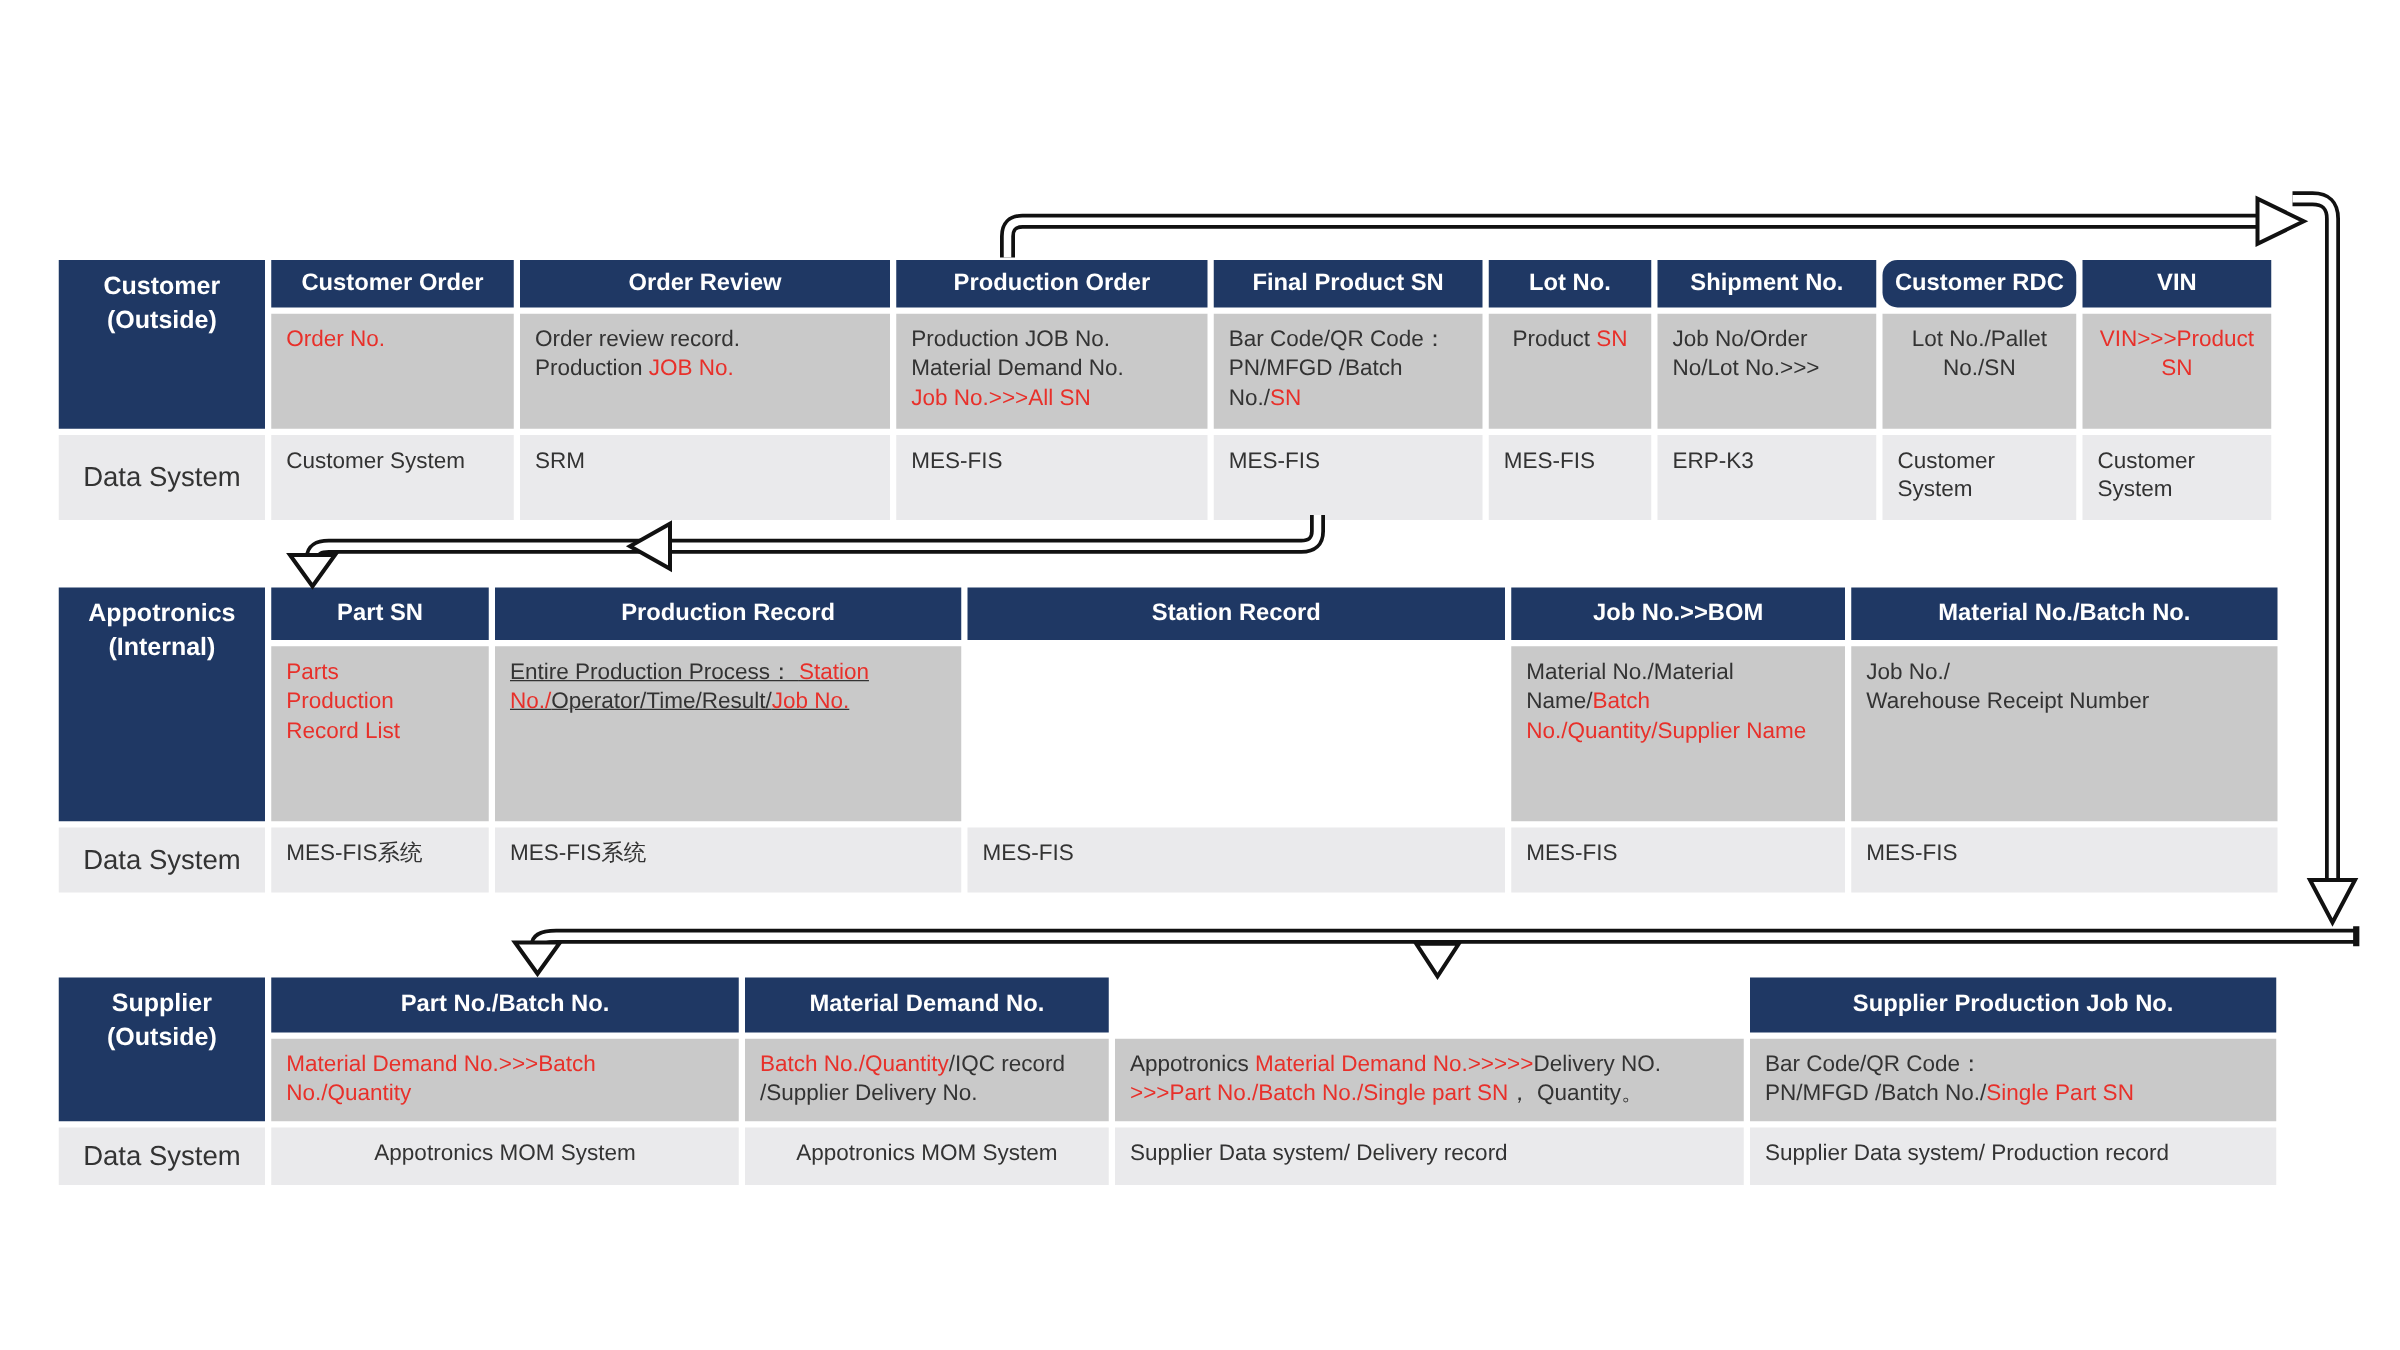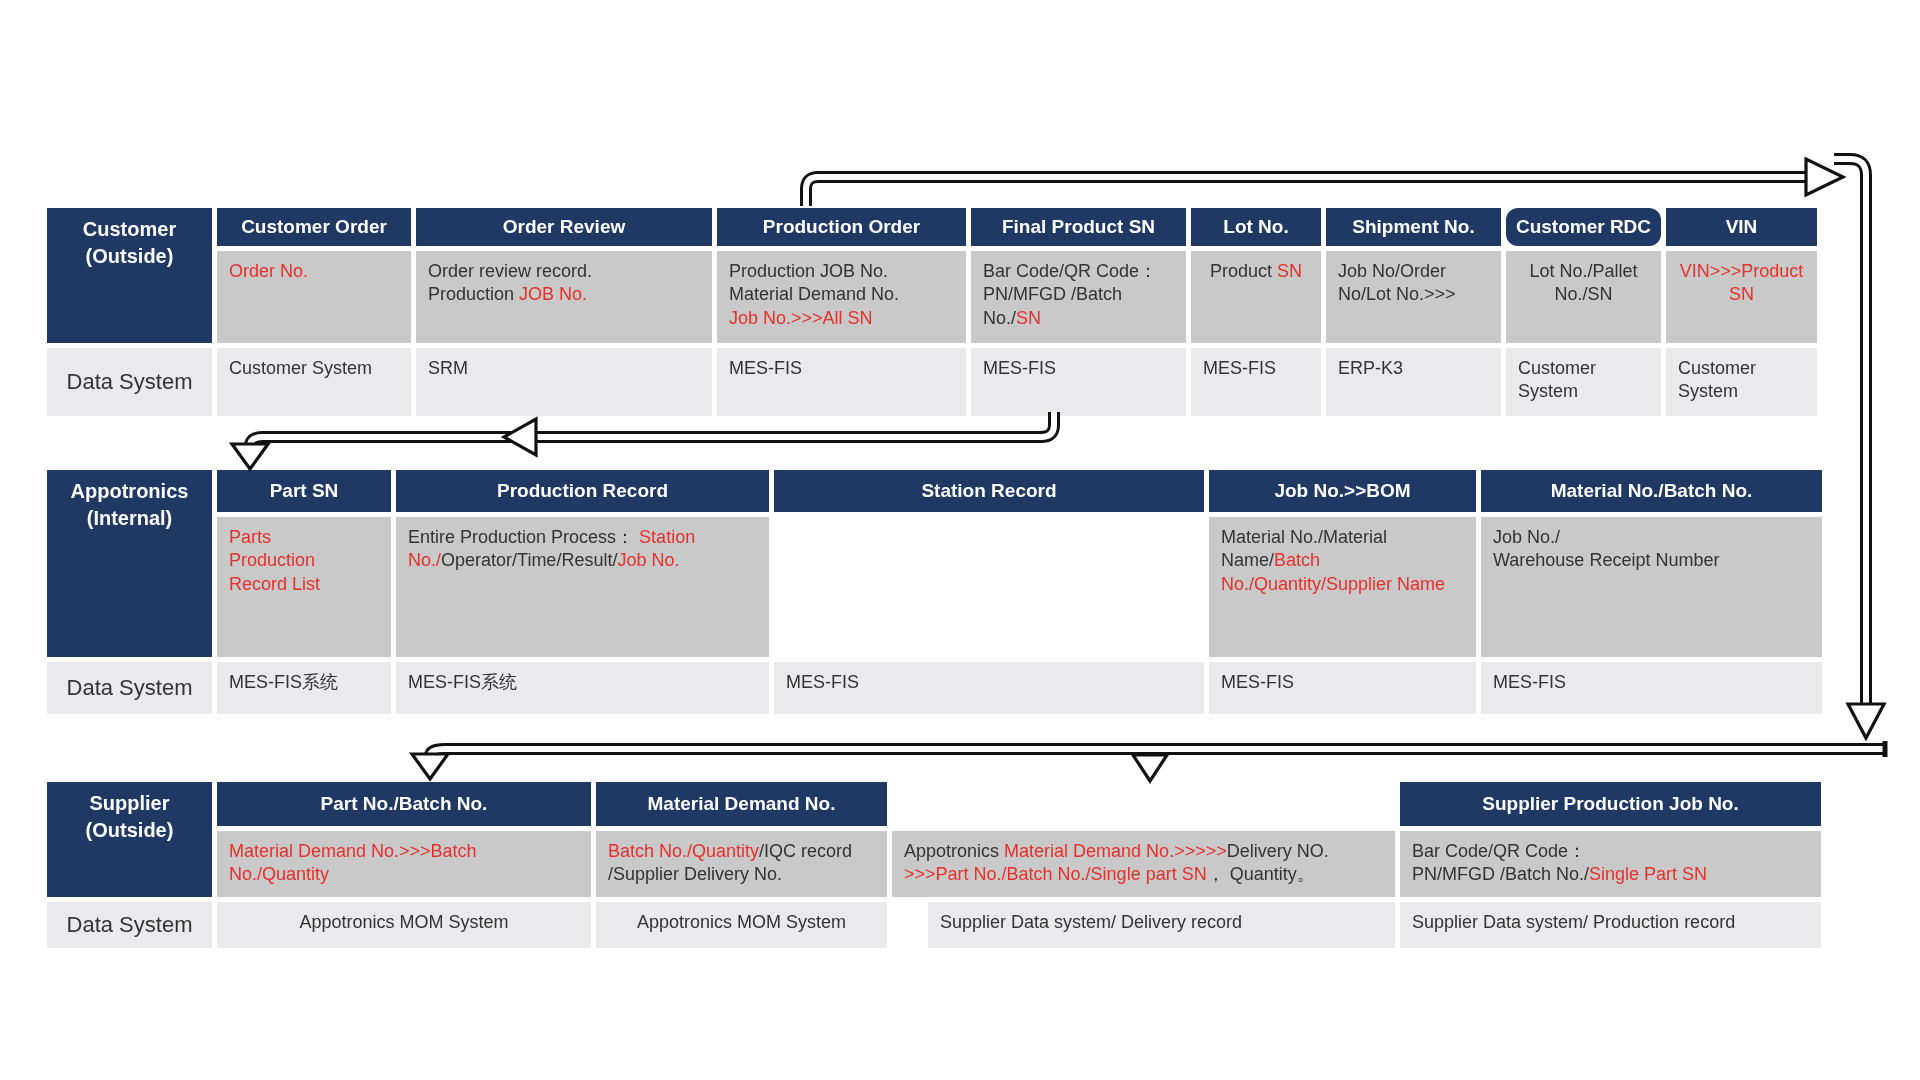--- a/index.html
+++ b/index.html
@@ -63,21 +63,21 @@
       <div class="ds" style="grid-area: 3 / 9;">Customer System</div>
     </div>
 
   <div class="band b1">
     <div class="corner"><span>Appotronics</span><br><span>(Internal)</span></div>
     <div class="rowlab">Data System</div>
   <div class="hd" style="grid-area: 1 / 2;">Part SN</div>
       <div class="ct" style="grid-area: 2 / 2;"><span class="red">Parts</span><br><span class="red">Production</span><br><span class="red">Record List</span></div>
       <div class="ds" style="grid-area: 3 / 2;">MES-FIS系统</div>
       <div class="hd" style="grid-area: 1 / 3;">Production Record</div>
-      <div class="ct" style="grid-area: 2 / 3;"><span>Entire Production Process： </span><span class="red">Station No./</span><span>Operator/Time/Result/</span><span class="red">Job No.</span></div>
+      <div class="ct" style="grid-area: 2 / 3; text-decoration: underline;"><span>Entire Production Process： </span><span class="red">Station No./</span><span>Operator/Time/Result/</span><span class="red">Job No.</span></div>
       <div class="ds" style="grid-area: 3 / 3;">MES-FIS系统</div>
       <div class="hd" style="grid-area: 1 / 4;">Station Record</div>
       <div class="ds" style="grid-area: 3 / 4;">MES-FIS</div>
       <div class="hd" style="grid-area: 1 / 5;">Job No.&gt;&gt;BOM</div>
       <div class="ct" style="grid-area: 2 / 5;"><span>Material No./Material Name/</span><span class="red">Batch No./Quantity/Supplier Name</span></div>
       <div class="ds" style="grid-area: 3 / 5;">MES-FIS</div>
       <div class="hd" style="grid-area: 1 / 6;">Material No./Batch No.</div>
       <div class="ct" style="grid-area: 2 / 6;"><span>Job No./</span><br><span>Warehouse Receipt Number</span></div>
       <div class="ds" style="grid-area: 3 / 6;">MES-FIS</div>
     </div>
@@ -85,21 +85,21 @@
   <div class="band b2">
     <div class="corner"><span>Supplier</span><br><span>(Outside)</span></div>
     <div class="rowlab">Data System</div>
   <div class="hd" style="grid-area: 1 / 2;">Part No./Batch No.</div>
       <div class="ct" style="grid-area: 2 / 2;"><span class="red">Material Demand No.&gt;&gt;&gt;Batch No./Quantity</span></div>
       <div class="ds cen" style="grid-area: 3 / 2;">Appotronics MOM System</div>
       <div class="hd" style="grid-area: 1 / 3;">Material Demand No.</div>
       <div class="ct" style="grid-area: 2 / 3;"><span class="red">Batch No./Quantity</span><span>/IQC record /Supplier Delivery No.</span></div>
       <div class="ds cen" style="grid-area: 3 / 3;">Appotronics MOM System</div>
       <div class="ct" style="grid-area: 2 / 4;"><span>Appotronics </span><span class="red">Material Demand No.&gt;&gt;&gt;&gt;&gt;</span><span>Delivery NO.</span><br><span class="red">&gt;&gt;&gt;Part No./Batch No./Single part SN</span><span>， Quantity。</span></div>
-      <div class="ds" style="grid-area: 3 / 4; margin-left: 36px;">Supplier Data system/ Delivery record</div>
+      <div class="ds" style="grid-area: 3 / 4;">Supplier Data system/ Delivery record</div>
       <div class="hd" style="grid-area: 1 / 5;">Supplier Production Job No.</div>
       <div class="ct" style="grid-area: 2 / 5;"><span>Bar Code/QR Code：</span><br><span>PN/MFGD /Batch No./</span><span class="red">Single Part SN</span></div>
       <div class="ds" style="grid-area: 3 / 5;">Supplier Data system/ Production record</div>
     </div>
 
   <svg class="flows" width="1920" height="1080" viewBox="0 0 1920 1080">
     <g>
       <path class="tubeO" d="M 806 206 L 806 189 Q 806 177 818 177 L 1806 177"></path>
       <path class="tubeI" d="M 806 206 L 806 189 Q 806 177 818 177 L 1806 177"></path>
     </g>

